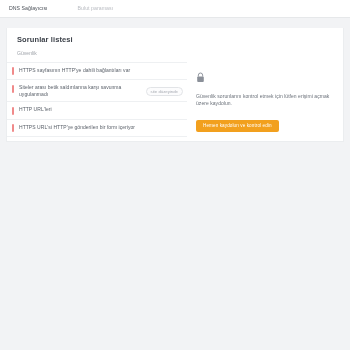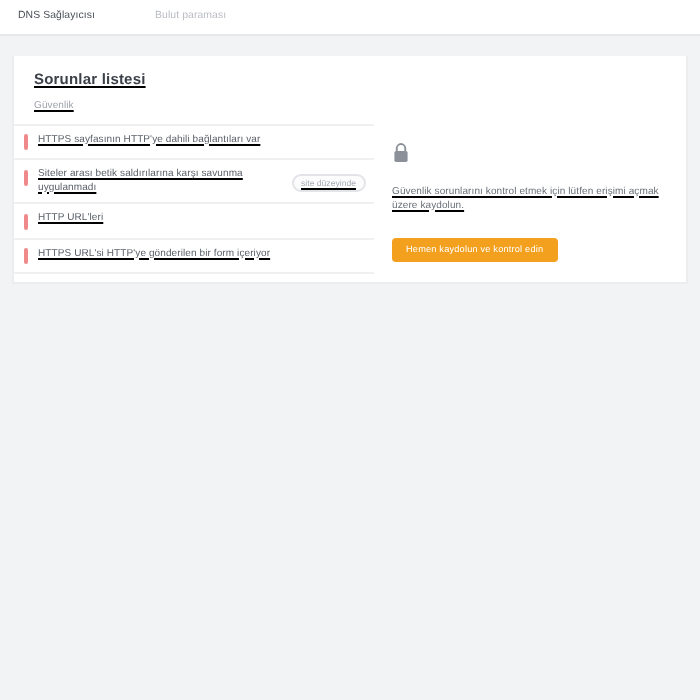--- a/index.html
+++ b/index.html
@@ -45,21 +45,20 @@
   }
 
   
   .card {
     margin: 0 6px;
     background: #ffffff;
     border: 1px solid #ebedef;
     border-top: none;
     box-sizing: border-box;
     padding: 0;
-    text-decoration: underline;
   }
 
   .card-head {
     padding: 8px 10px 0 10px;
   }
   .card-title {
     font-size: 7.5px;
     font-weight: bold;
     color: #3c4149;
     line-height: 1;

